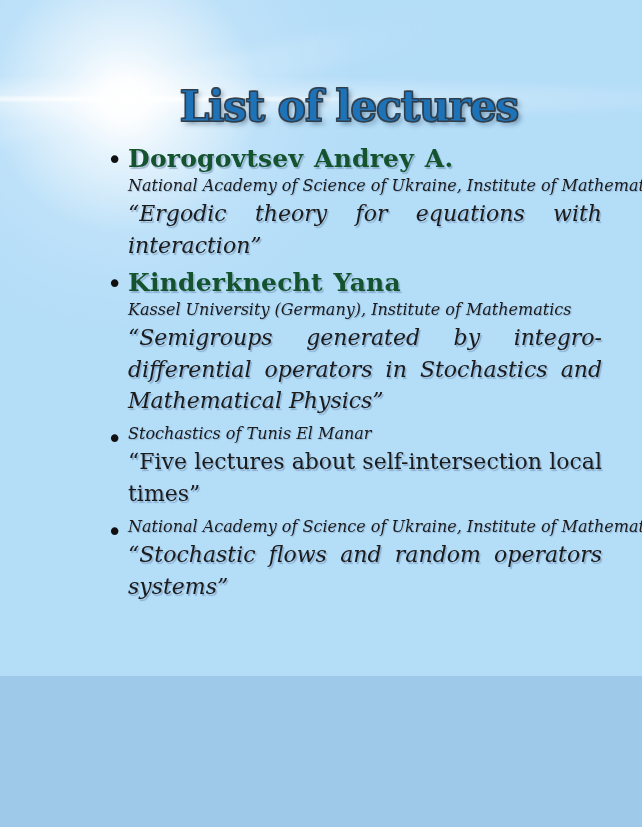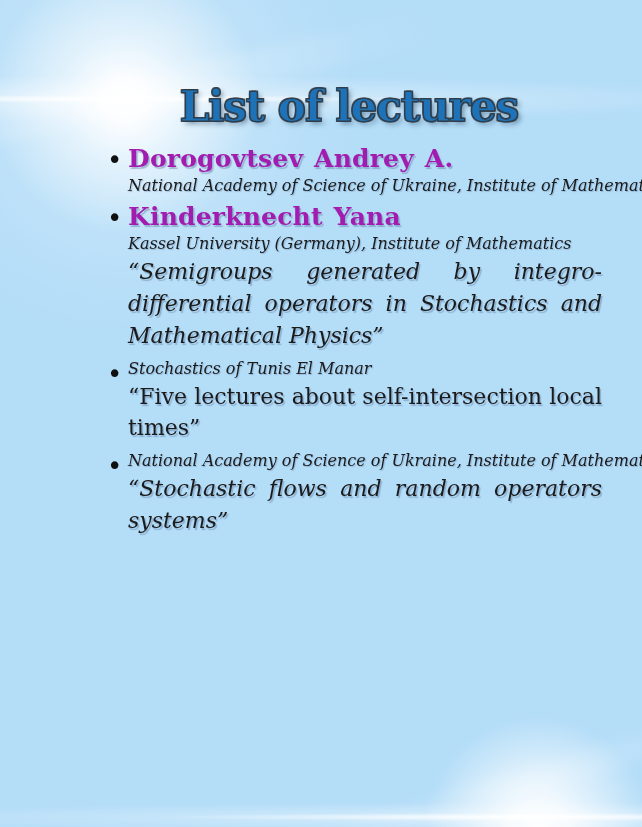--- a/index.html
+++ b/index.html
@@ -2,21 +2,21 @@
 <html style="--background: #b4ddf8; --title-fill: #1e73b8; --title-outline: #303c48; --text: #1a1a1a; --flare: #ffffff;"><head>
 <meta charset="utf-8">
 <title>List of lectures</title>
 <style>
   html, body { margin: 0; padding: 0; }
   body { background: #9ec9e8; }
 
   .slide {
     position: relative;
     width: 642px;
-    height: 827px;
+    height: 676px;
     overflow: hidden;
     background: var(--background, #b4ddf8);
     font-family: "DejaVu Serif", "Liberation Serif", serif;
     color: var(--text, #1a1a1a);
   }
 
   
   .flares {
     position: absolute;
     inset: 0;
@@ -72,21 +72,21 @@
     line-height: 1;
     color: #101010;
     font-family: "DejaVu Sans", "Liberation Sans", sans-serif;
   }
   .name {
     font-size: 25px;
     font-weight: bold;
     line-height: 1.15;
     letter-spacing: 0.2px;
     word-spacing: 2px;
-    color: #a21caf;
+    color: #14532d;
     text-shadow: 1.5px 1.5px 1px rgba(100,130,170,0.50);
   }
   .affil {
     font-size: 16px;
     font-style: italic;
     line-height: 1.25;
     margin-top: 2px;
     white-space: nowrap;
     color: #1b1b1b;
     text-shadow: 1px 1px 1px rgba(100,130,170,0.45);
@@ -110,20 +110,21 @@
   <div class="ray ray-bottom"></div>
 
   <h1 class="title">List of lectures</h1>
 
   <ul class="lectures">
 
     <li class="lecture">
       <span class="bullet">•</span>
       <div class="name">Dorogovtsev Andrey A.</div>
       <div class="affil">National Academy of Science of Ukraine, Institute of Mathematics</div>
+      <div class="topic italic">“Ergodic theory for equations with interaction”</div>
     </li>
 
     <li class="lecture">
       <span class="bullet">•</span>
       <div class="name">Kinderknecht Yana</div>
       <div class="affil">Kassel University (Germany), Institute of Mathematics</div>
       <div class="topic italic">“Semigroups generated by integro-differential operators in Stochastics and Mathematical Physics”</div>
     </li>
 
     <li class="lecture">

